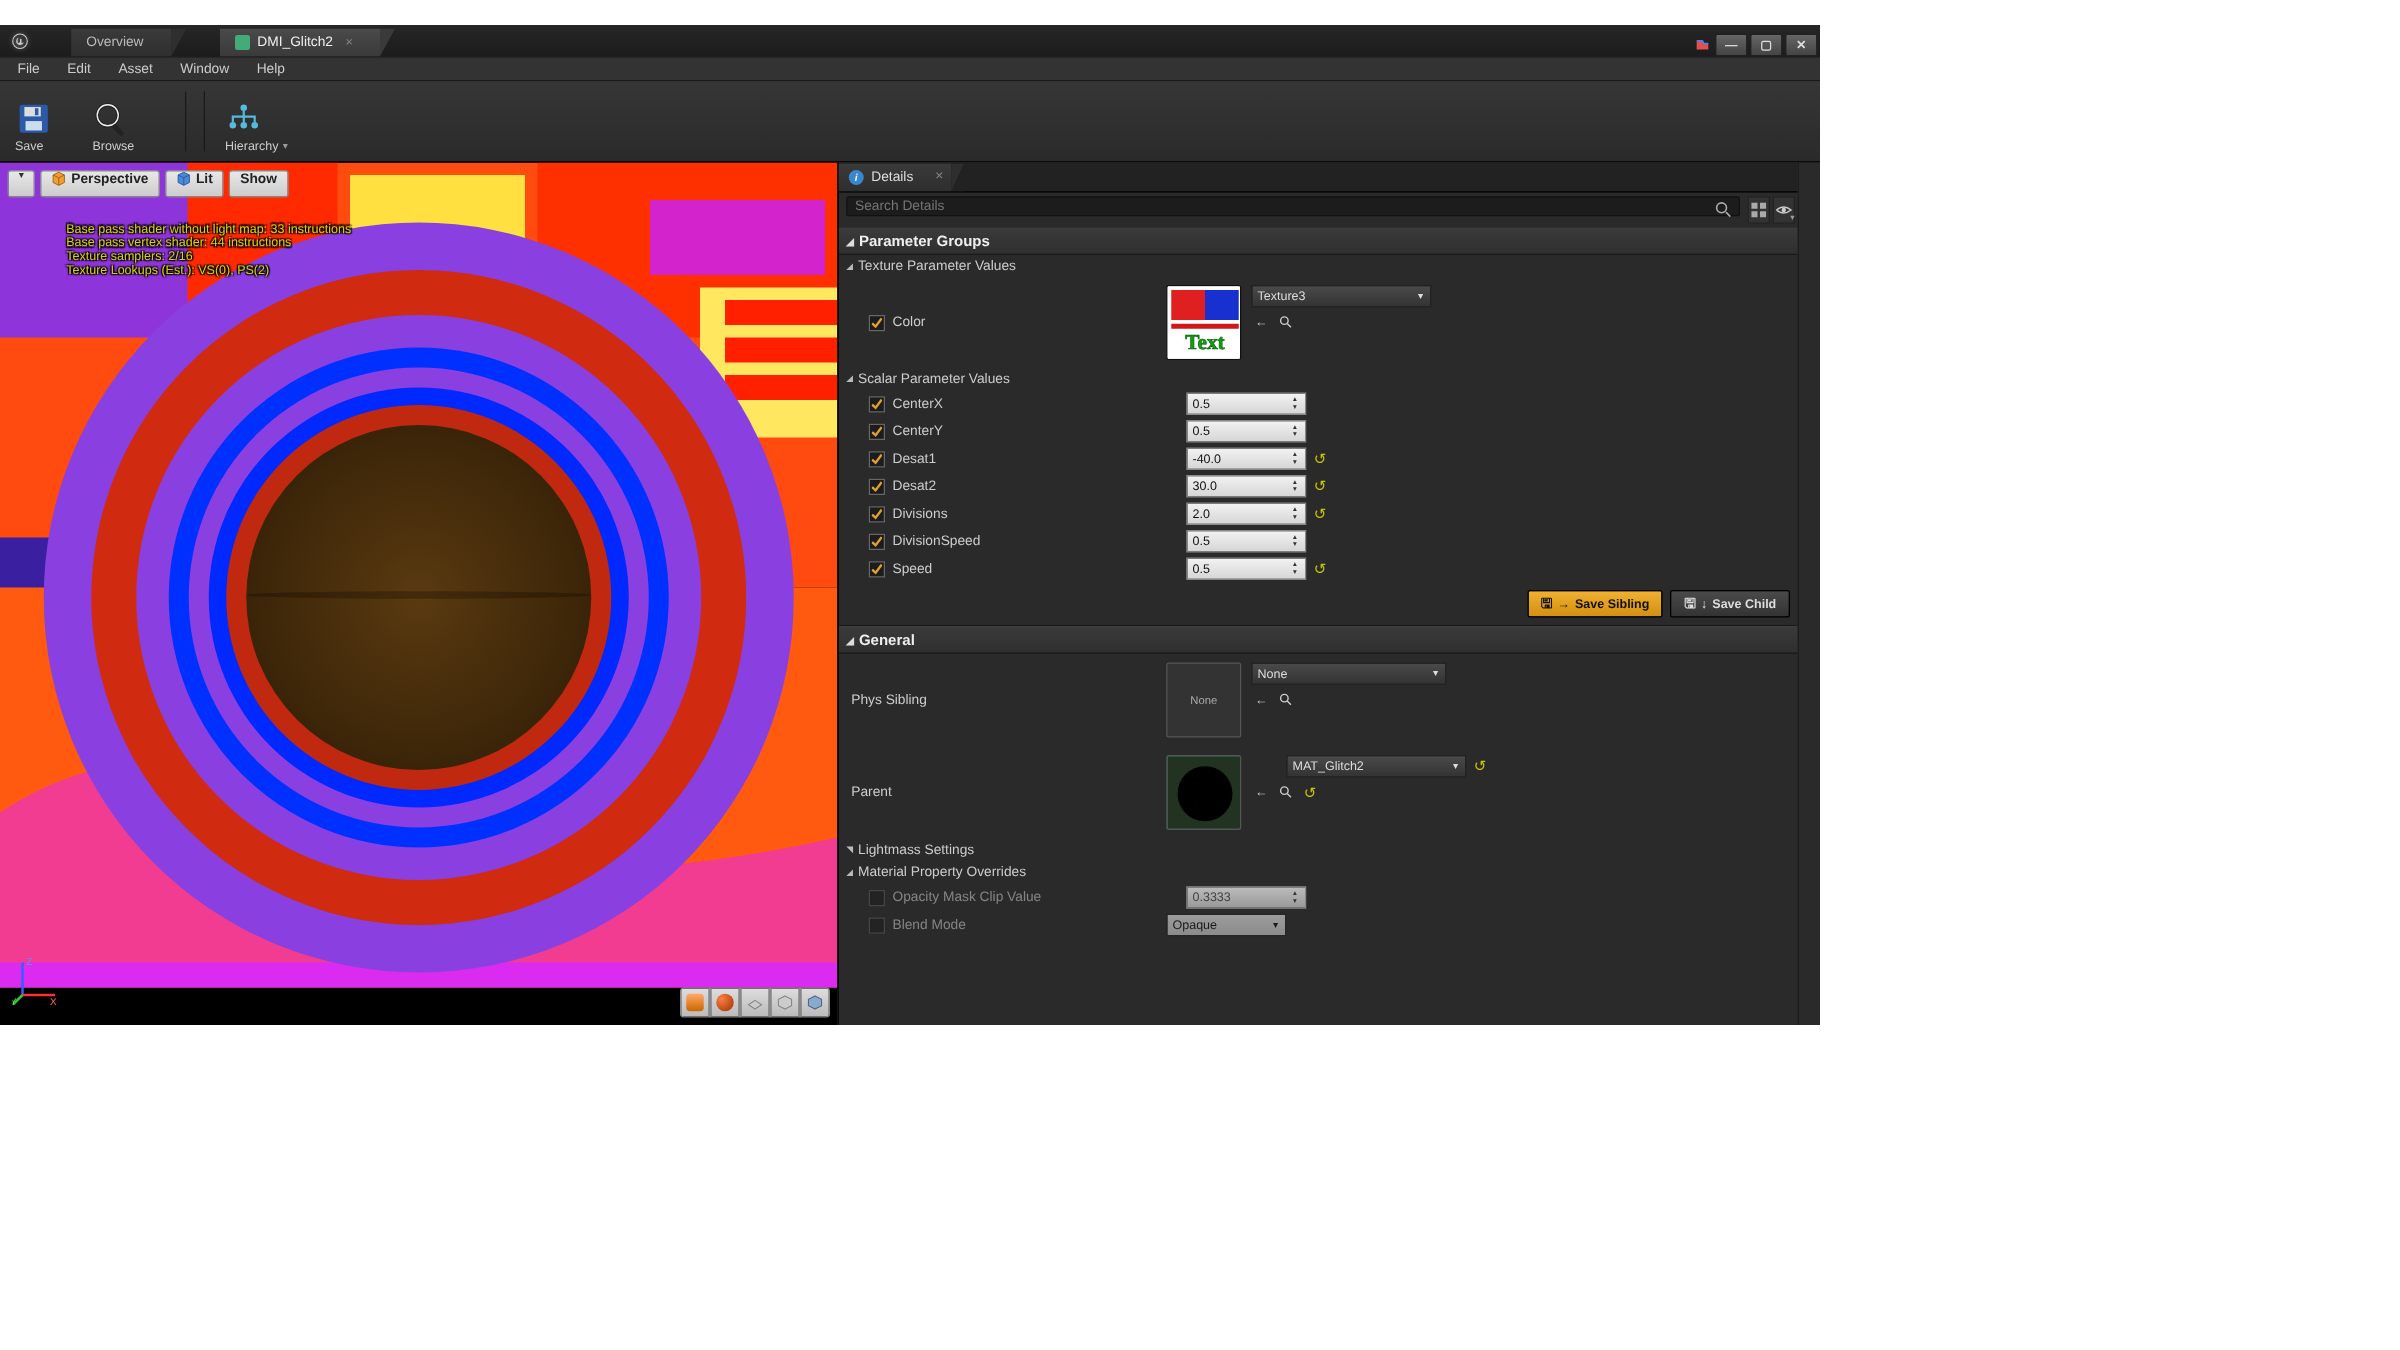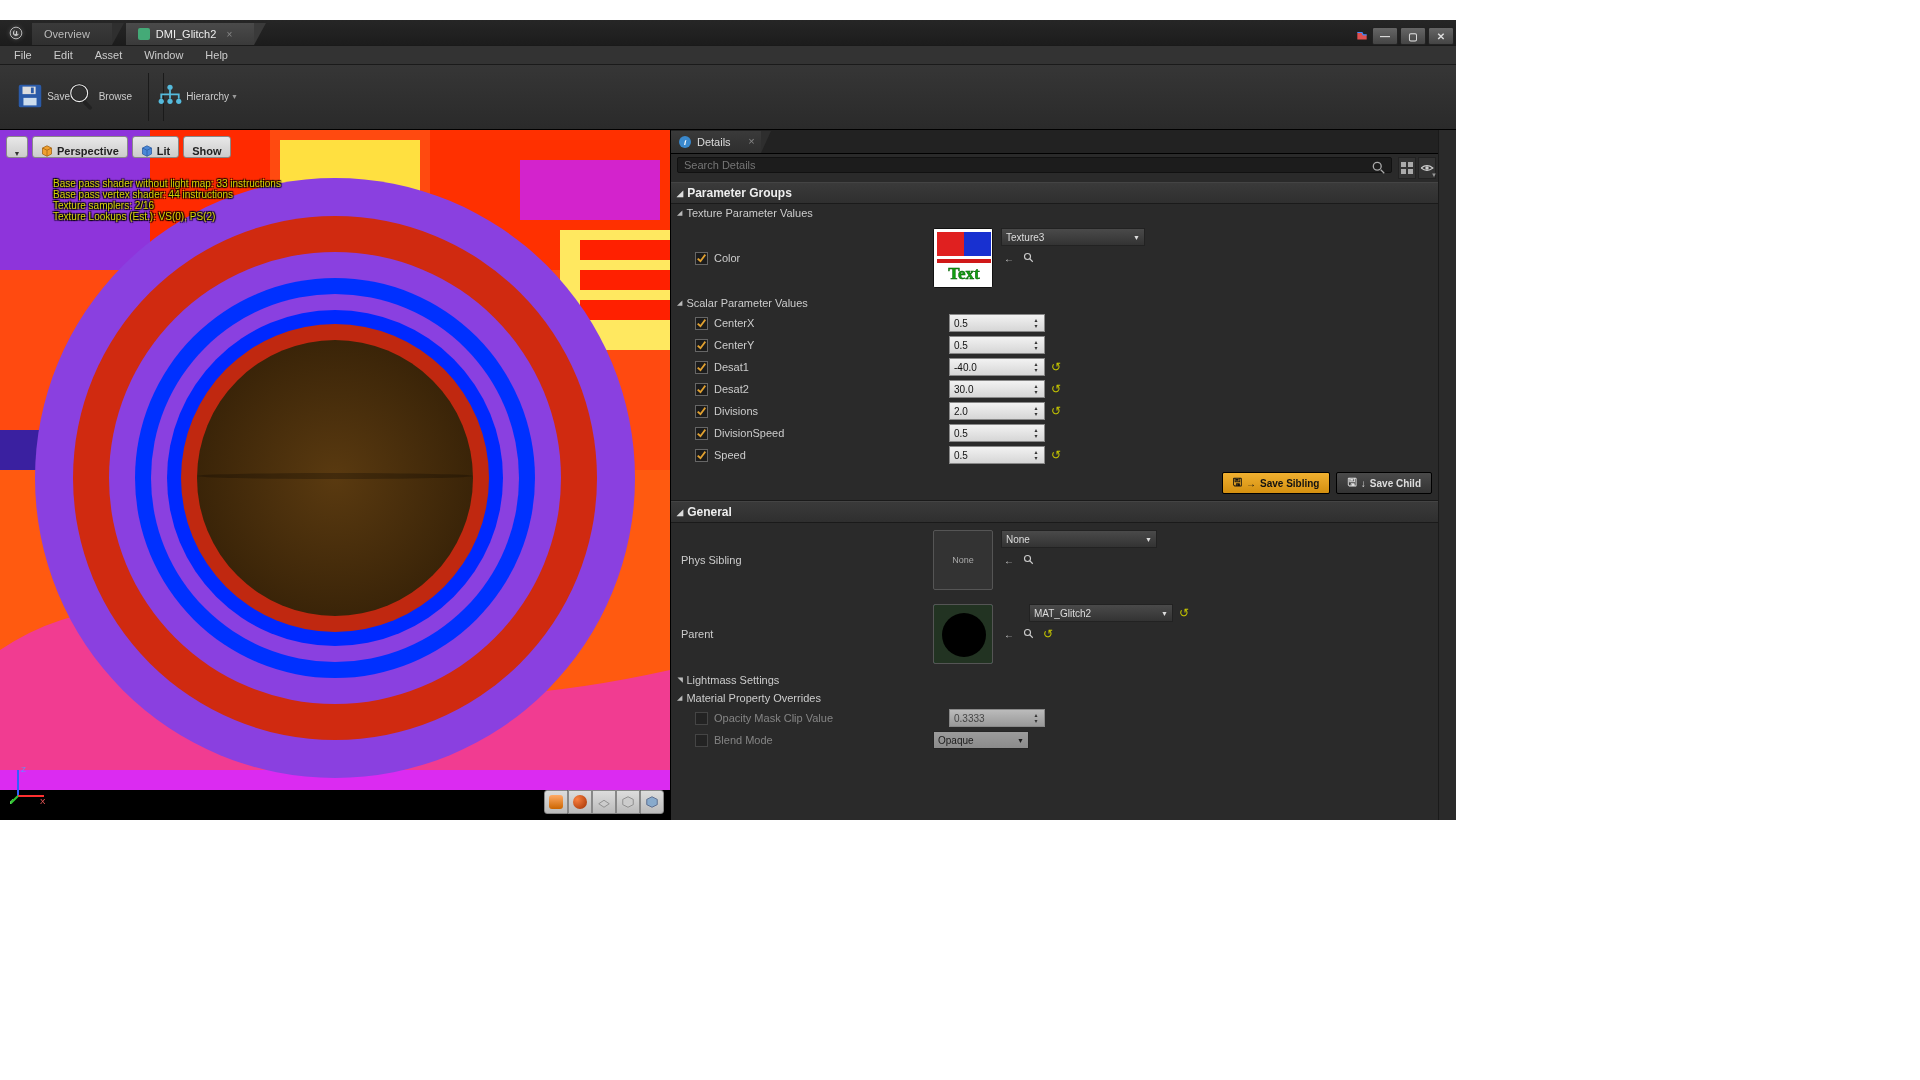--- a/index.html
+++ b/index.html
@@ -5,57 +5,57 @@
 * { margin: 0; padding: 0; box-sizing: border-box; font-family: "Segoe UI", Tahoma, sans-serif; user-select: none; }
 html, body { width: 100%; height: 100%; background: #fff; overflow: hidden; }
 
 .app-shell { position: absolute; left: 0; top: 20px; width: 1456px; height: 800px; background: #2a2a2a; color: #c8c8c8; font-size: 11px; }
 
 
 .titlebar { height: 25px; background: linear-gradient(#262626,#1c1c1c); display: flex; align-items: flex-end; }
 .ue-logo { width: 32px; height: 25px; display: flex; align-items: center; justify-content: center; }
 .ue-logo svg { width: 14px; height: 14px; filter: drop-shadow(0 0 2px #888); }
 .tabstrip { display: flex; align-items: flex-end; height: 25px; gap: 0; }
-.tab { height: 22px; padding: 0 22px 0 12px; display: flex; align-items: center; gap: 6px; color: #bbb; font-size: 11px; position: relative; }
+.tab { height: 22px; padding: 0 22px 0 12px; display: flex; align-items: center; gap: 6px; color: #bbb; font-size: 11px; position: relative; margin-left: 25px; }
 .tab .slant { position: absolute; right: -12px; top: 0; width: 0; height: 0; border-bottom: 22px solid transparent; border-left: 12px solid transparent; }
 .tab.inactive { background: linear-gradient(#3a3a3a,#2f2f2f); }
 .tab.inactive .slant { border-bottom-color: transparent; border-left-color: #2f2f2f; }
 .tab.active { background: linear-gradient(#4a4a4a,#3a3a3a); color: #eee; }
 .tab.active .slant { border-left-color: #3a3a3a; }
 .tab .x { color: #888; margin-left: 4px; font-size: 10px; }
 .tab .docicon { width: 12px; height: 12px; background: #4a7; border-radius: 2px; display: inline-block; }
 .titlebar-spacer { flex: 1; }
 .titlebar-right { display: flex; align-items: center; gap: 2px; padding-right: 2px; }
 .src-icon { width: 16px; height: 16px; display:flex; align-items:center; justify-content:center; }
 .winbtn { width: 26px; height: 18px; background: linear-gradient(#666,#444); border: 1px solid #222; display: flex; align-items: center; justify-content: center; color: #ddd; font-size: 10px; font-weight: bold; border-radius: 2px; }
 
 
 .menubar { height: 20px; background: #333; display: flex; align-items: center; padding: 0 4px; gap: 2px; border-top: 1px solid #1a1a1a; border-bottom: 1px solid #1a1a1a; }
 .menu-item { padding: 2px 10px; color: #ccc; font-size: 11px; }
 
 
 .toolbar { height: 65px; background: linear-gradient(#363636,#2a2a2a); display: flex; align-items: center; padding: 4px 6px; gap: 6px; border-bottom: 1px solid #000; }
 .tool-group { display: flex; gap: 4px; padding: 0 6px; }
 .tool-sep { width: 1px; height: 48px; background: #1a1a1a; margin: 0 4px; }
-.tool-btn { width: 58px; height: 56px; display: flex; flex-direction: row; align-items: center; justify-content: flex-end; gap: 2px; color: #ccc; font-size: 10px; padding-bottom: 2px; border-radius: 2px; }
+.tool-btn { width: 58px; height: 56px; display: flex; flex-direction: column; align-items: flex-start; justify-content: flex-end; gap: 2px; color: #ccc; font-size: 10px; padding-bottom: 2px; border-radius: 2px; }
 .tool-btn.wide { width: 80px; }
 .tool-btn .ticon { width: 30px; height: 30px; display: flex; align-items: center; justify-content: center; }
 .tool-btn .caret { font-size: 7px; color: #999; margin-left: 2px; }
 .tool-btn .lbl-row { display:flex; align-items:center; }
 
 
 .body { display: flex; height: calc(100% - 110px); }
 .viewport { width: 670px; position: relative; background: #000; overflow: hidden; }
 .details-pane { flex: 1; display: flex; flex-direction: column; background: #2a2a2a; border-left: 1px solid #000; position: relative; }
 .rightgutter { width: 18px; background: #2a2a2a; border-left: 1px solid #1a1a1a; }
 
 
 .vp-bg { position: absolute; inset: 0; }
 .vp-controls { position: absolute; top: 6px; left: 6px; display: flex; gap: 4px; }
-.vp-btn { height: 22px; padding: 0 8px; background: linear-gradient(#e8e8e8,#ccc); border: 1px solid #888; border-radius: 3px; display: flex; align-items: flex-end; gap: 4px; font-size: 11px; color: #222; font-weight: 600; }
+.vp-btn { height: 22px; padding: 0 8px; background: linear-gradient(#e8e8e8,#ccc); border: 1px solid #888; border-radius: 3px; display: flex; align-items: flex-start; gap: 4px; font-size: 11px; color: #222; font-weight: 600; }
 .vp-btn.icononly { width: 22px; padding: 0; justify-content: center; }
 .vp-btn .cube { width: 12px; height: 12px; }
 .vp-stats { position: absolute; top: 48px; left: 6px; display: flex; flex-direction: column; gap: 0px; margin-left: 47px; }
 .vp-stats span { font-size: 10px; color: #d4d400; text-shadow: 1px 1px 1px #000, -1px -1px 1px #000, 1px -1px 1px #000, -1px 1px 1px #000; white-space: pre; }
 .axis { position: absolute; left: 10px; bottom: 16px; width: 40px; height: 40px; }
 .vp-corner { position: absolute; right: 6px; bottom: 6px; display: flex; gap: 0; }
 .vp-cbtn { width: 24px; height: 24px; background: linear-gradient(#ddd,#bbb); border: 1px solid #888; display:flex; align-items:center; justify-content:center; }
 .vp-cbtn:first-child { border-radius: 3px 0 0 3px; }
 .vp-cbtn:last-child { border-radius: 0 3px 3px 0; }
 .vp-cbtn .ball { width: 14px; height: 14px; border-radius: 50%; }

